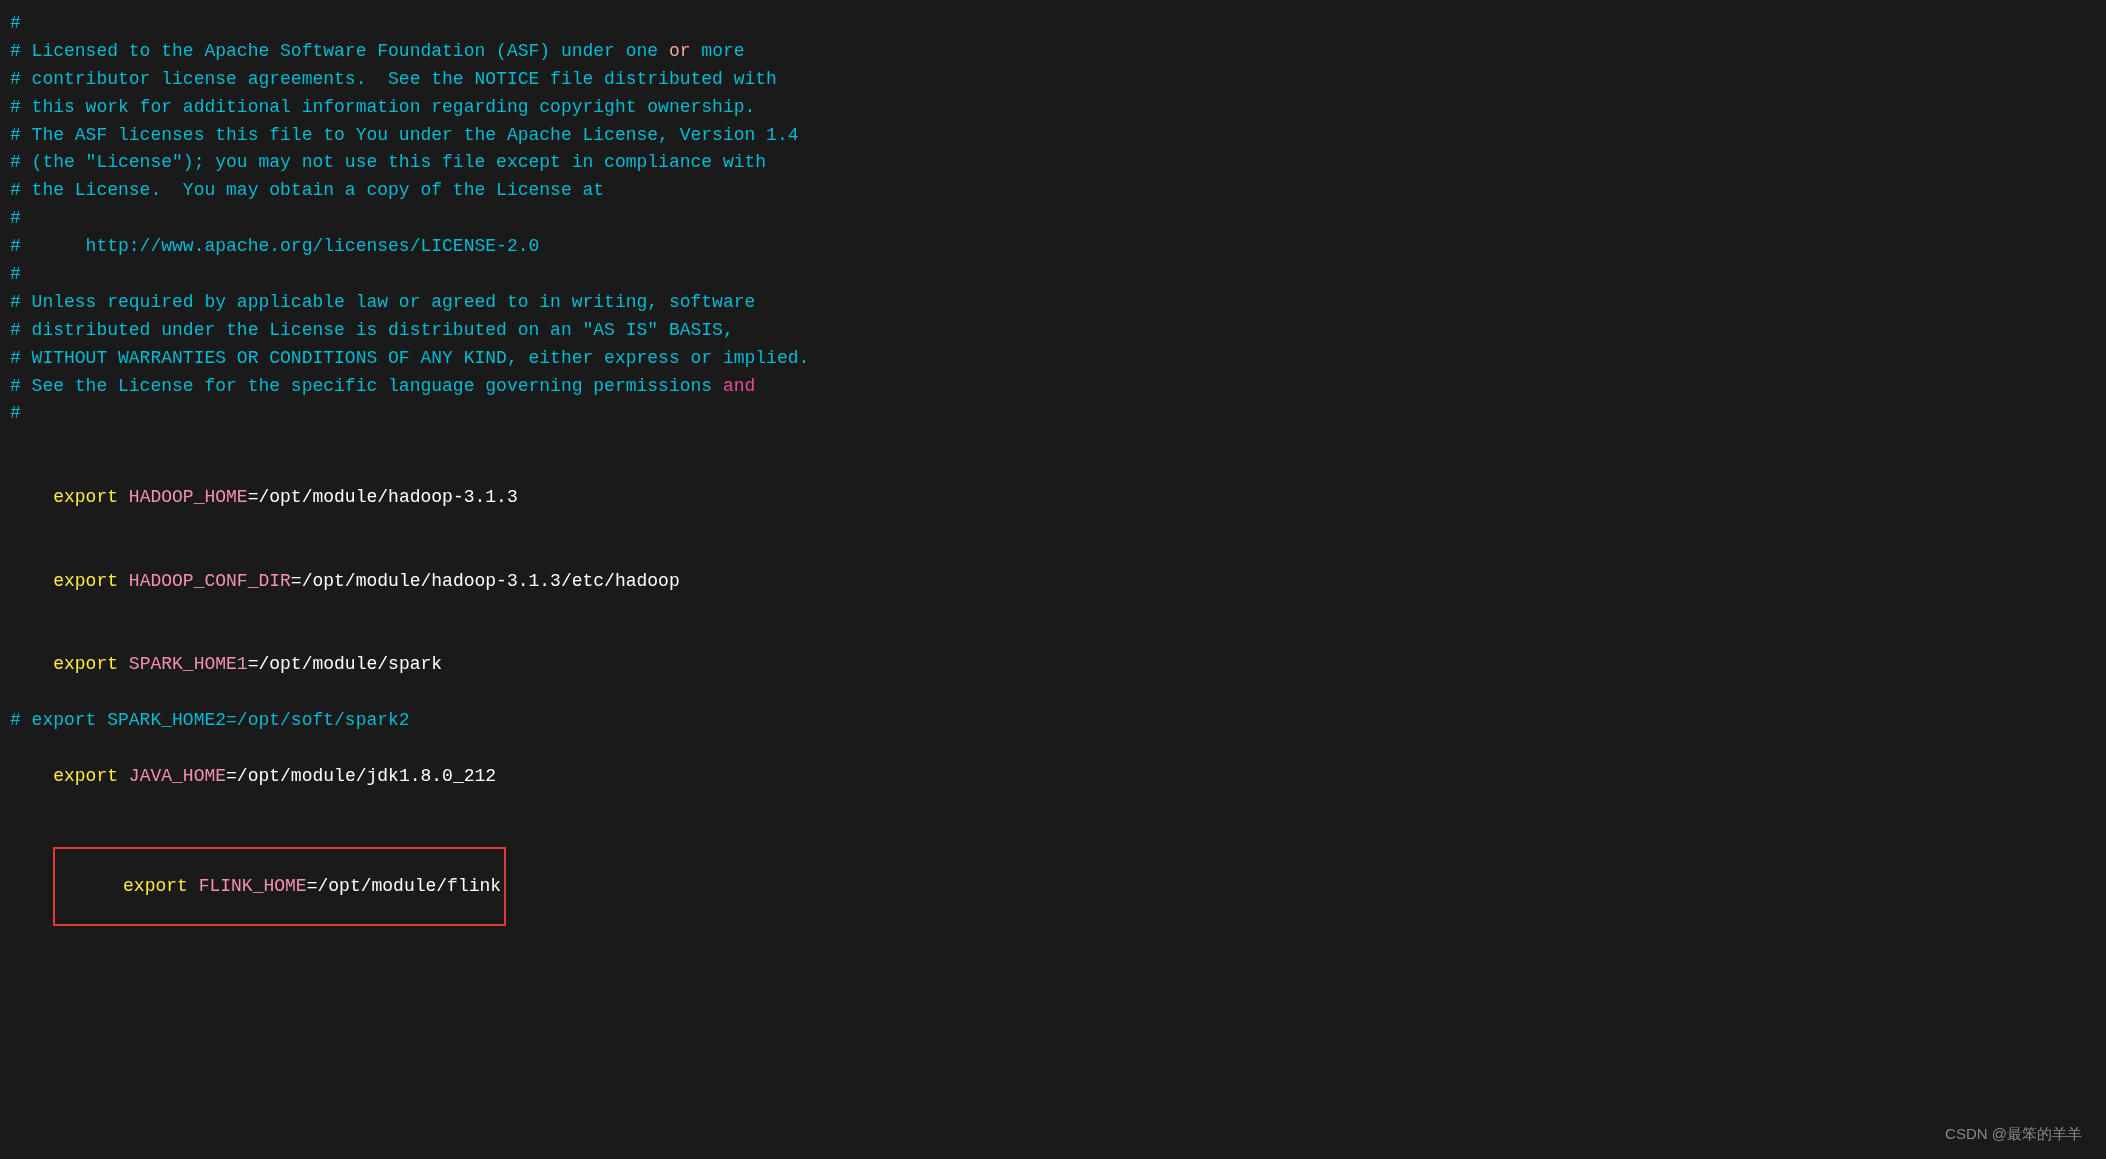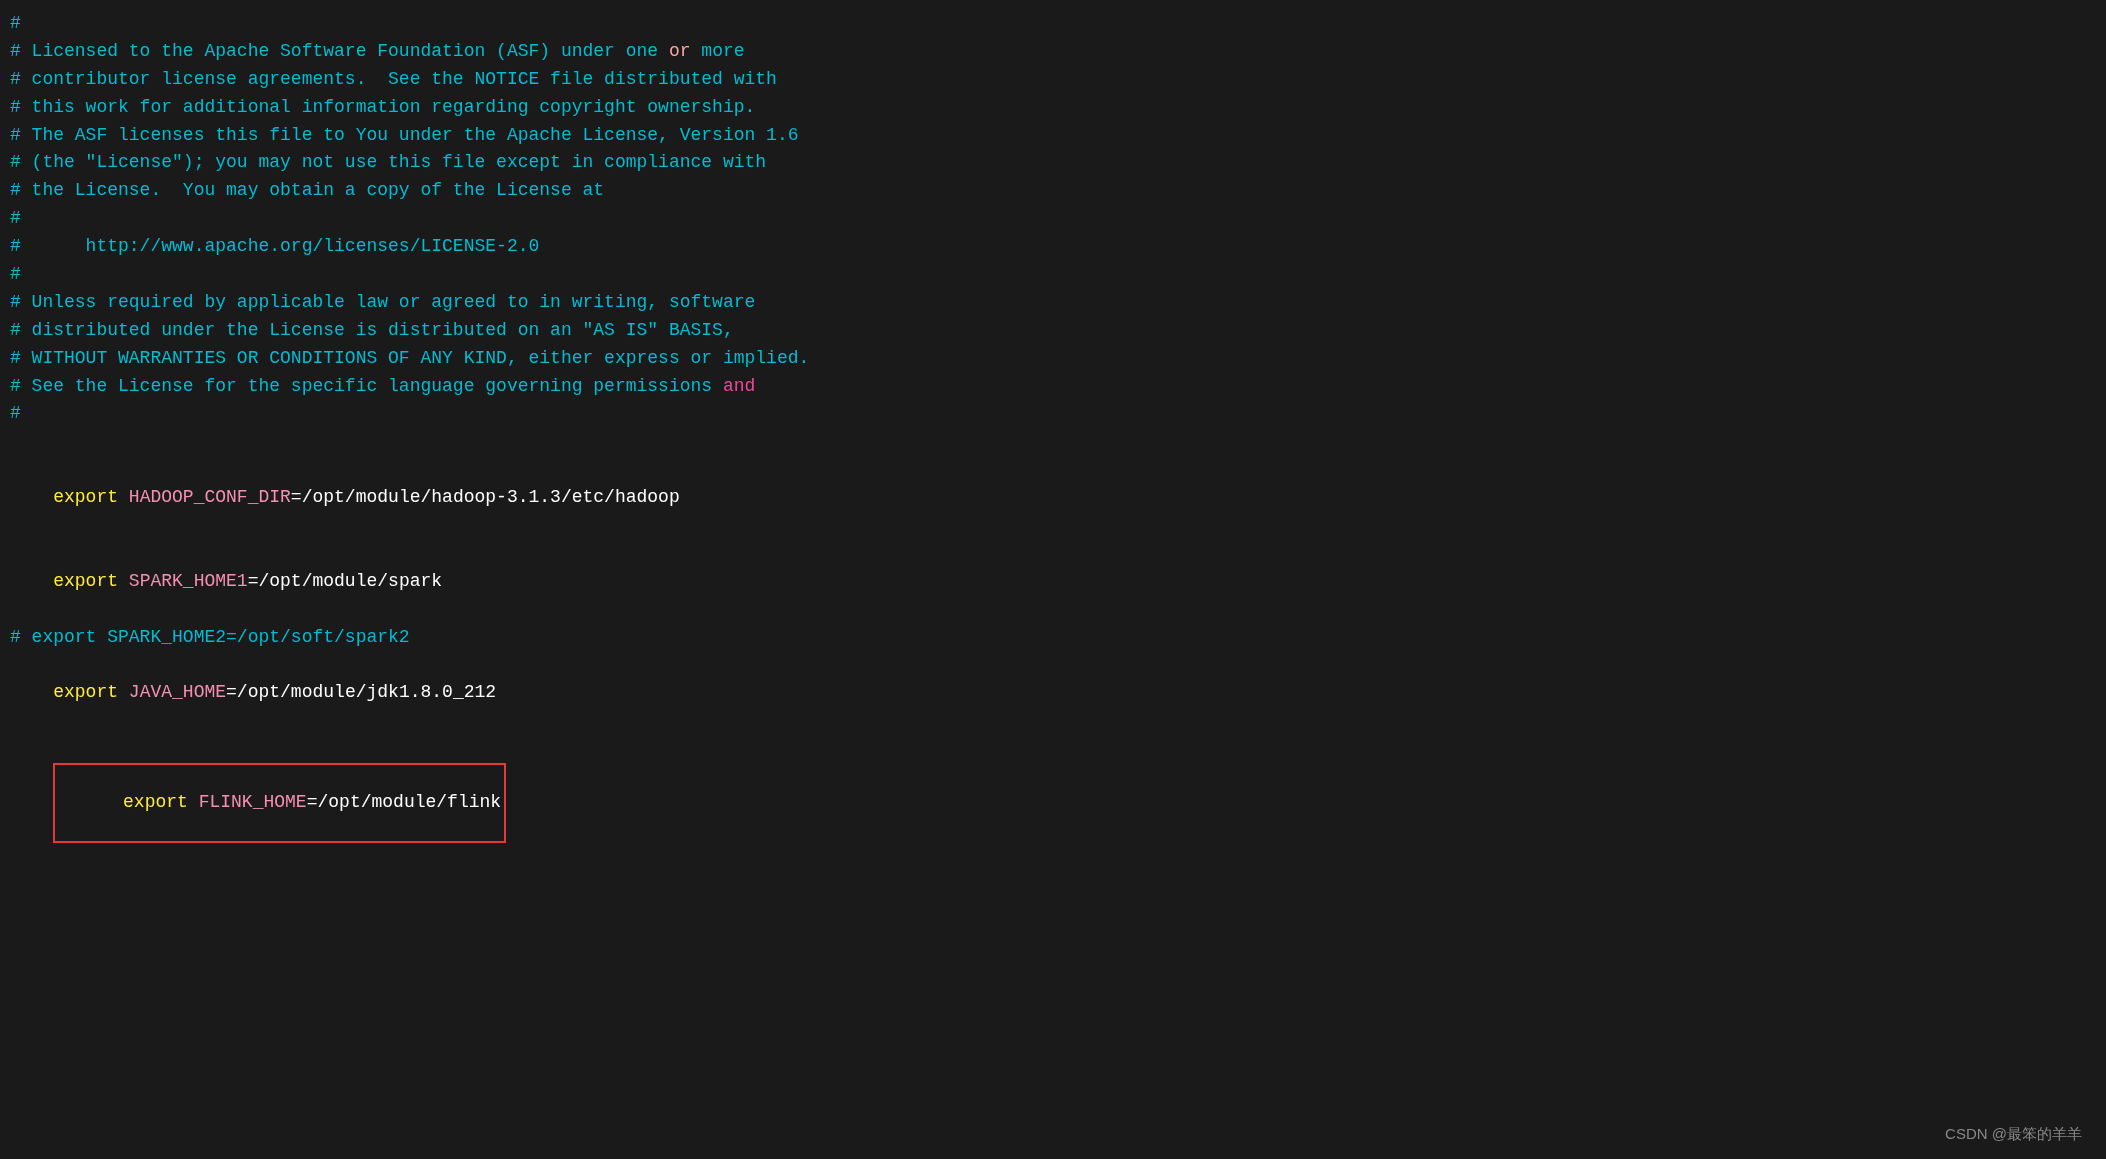--- a/index.html
+++ b/index.html
@@ -61,33 +61,36 @@
   </style>
 </head>
 <body>
 
 <div class="editor-container">
 
   <div class="code-line comment">#</div>
   <div class="code-line comment"># Licensed to the Apache Software Foundation (ASF) under one <span style="color:#fca5a5">or</span> more</div>
   <div class="code-line comment"># contributor license agreements.  See the NOTICE file distributed with</div>
   <div class="code-line comment"># this work for additional information regarding copyright ownership.</div>
-  <div class="code-line comment"># The ASF licenses this file to You under the Apache License, Version 1.6</div>
+  <div class="code-line comment"># The ASF licenses this file to You under the Apache License, Version 1.4</div>
   <div class="code-line comment"># (the "License"); you may not use this file except in compliance with</div>
   <div class="code-line comment"># the License.  You may obtain a copy of the License at</div>
   <div class="code-line comment">#</div>
   <div class="code-line comment">#      http://www.apache.org/licenses/LICENSE-2.0</div>
   <div class="code-line comment">#</div>
   <div class="code-line comment"># Unless required by applicable law or agreed to in writing, software</div>
   <div class="code-line comment"># distributed under the License is distributed on an "AS IS" BASIS,</div>
   <div class="code-line comment"># WITHOUT WARRANTIES OR CONDITIONS OF ANY KIND, either express or implied.</div>
   <div class="code-line comment"># See the License for the specific language governing permissions <span style="color:#ec4899">and</span></div>
   <div class="code-line comment">#</div>
   <div class="code-line">&nbsp;</div>
 
+  <div class="code-line">
+    <span class="keyword">export</span><span class="var-name"> HADOOP_HOME</span><span class="value">=/opt/module/hadoop-3.1.3</span>
+  </div>
   <div class="code-line">
     <span class="keyword">export</span><span class="var-name"> HADOOP_CONF_DIR</span><span class="value">=/opt/module/hadoop-3.1.3/etc/hadoop</span>
   </div>
   <div class="code-line">
     <span class="keyword">export</span><span class="var-name"> SPARK_HOME1</span><span class="value">=/opt/module/spark</span>
   </div>
   <div class="code-line comment"># export SPARK_HOME2=/opt/soft/spark2</div>
   <div class="code-line">
     <span class="keyword">export</span><span class="var-name"> JAVA_HOME</span><span class="value">=/opt/module/jdk1.8.0_212</span>
   </div>

